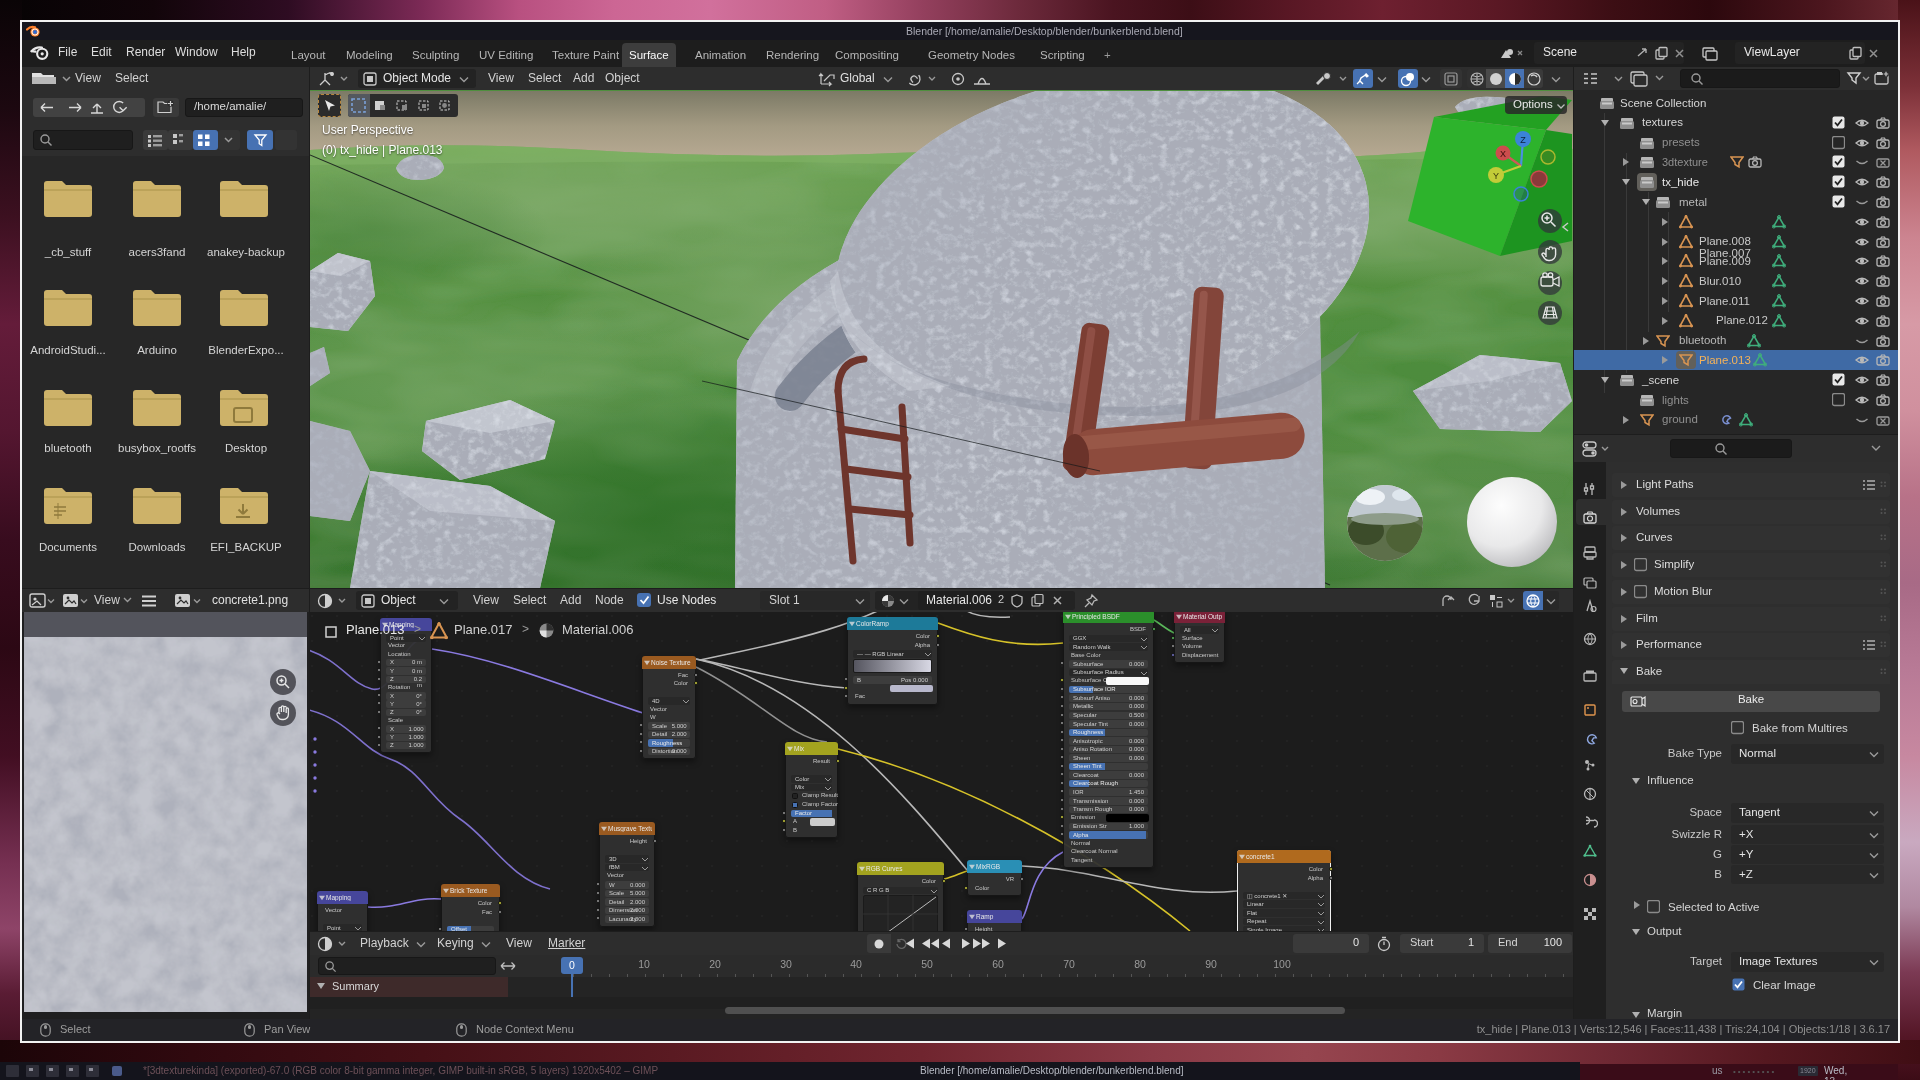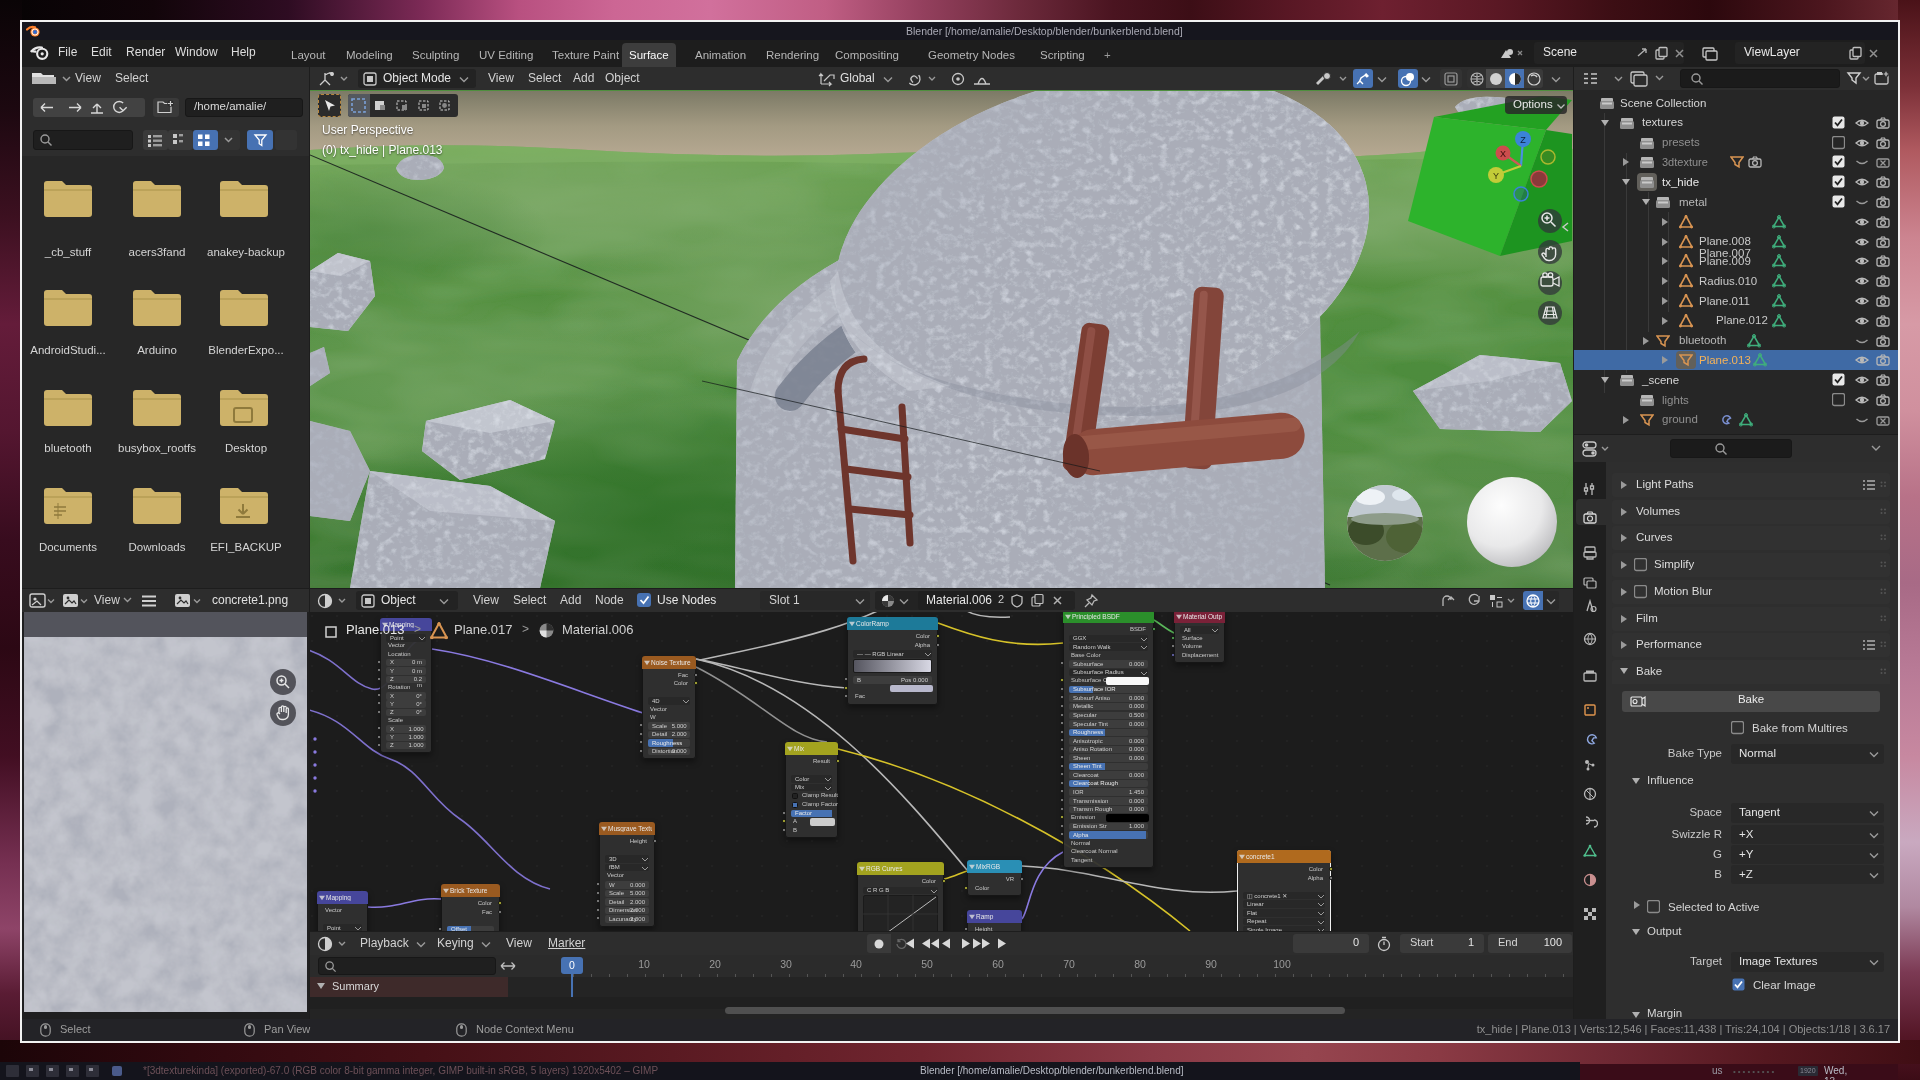--- a/index.html
+++ b/index.html
@@ -1445,21 +1445,21 @@
             <use href="#icam"></use>
           </svg>
         </div>
       <div>
           <svg class="abs" style="left:88px;top:210.2px" width="6" height="8">
             <use href="#arrR"></use>
           </svg>
           <svg class="abs" style="left:105px;top:207.2px" width="14" height="14">
             <use href="#imesh"></use>
           </svg>
-          <div class="abs" style="left:125px;top:207.7px;font-size:11.5px;color:#c9c9c9;">Radius.010</div>
+          <div class="abs" style="left:125px;top:207.7px;font-size:11.5px;color:#c9c9c9;">Blur.010</div>
           <svg class="abs" style="left:198px;top:207.2px" width="14" height="14">
             <use href="#idata"></use>
           </svg>
           <svg class="abs" style="left:281px;top:207.2px" width="14" height="14">
             <use href="#ieye"></use>
           </svg>
           <svg class="abs" style="left:302px;top:207.2px" width="14" height="14">
             <use href="#icam"></use>
           </svg>
         </div>

